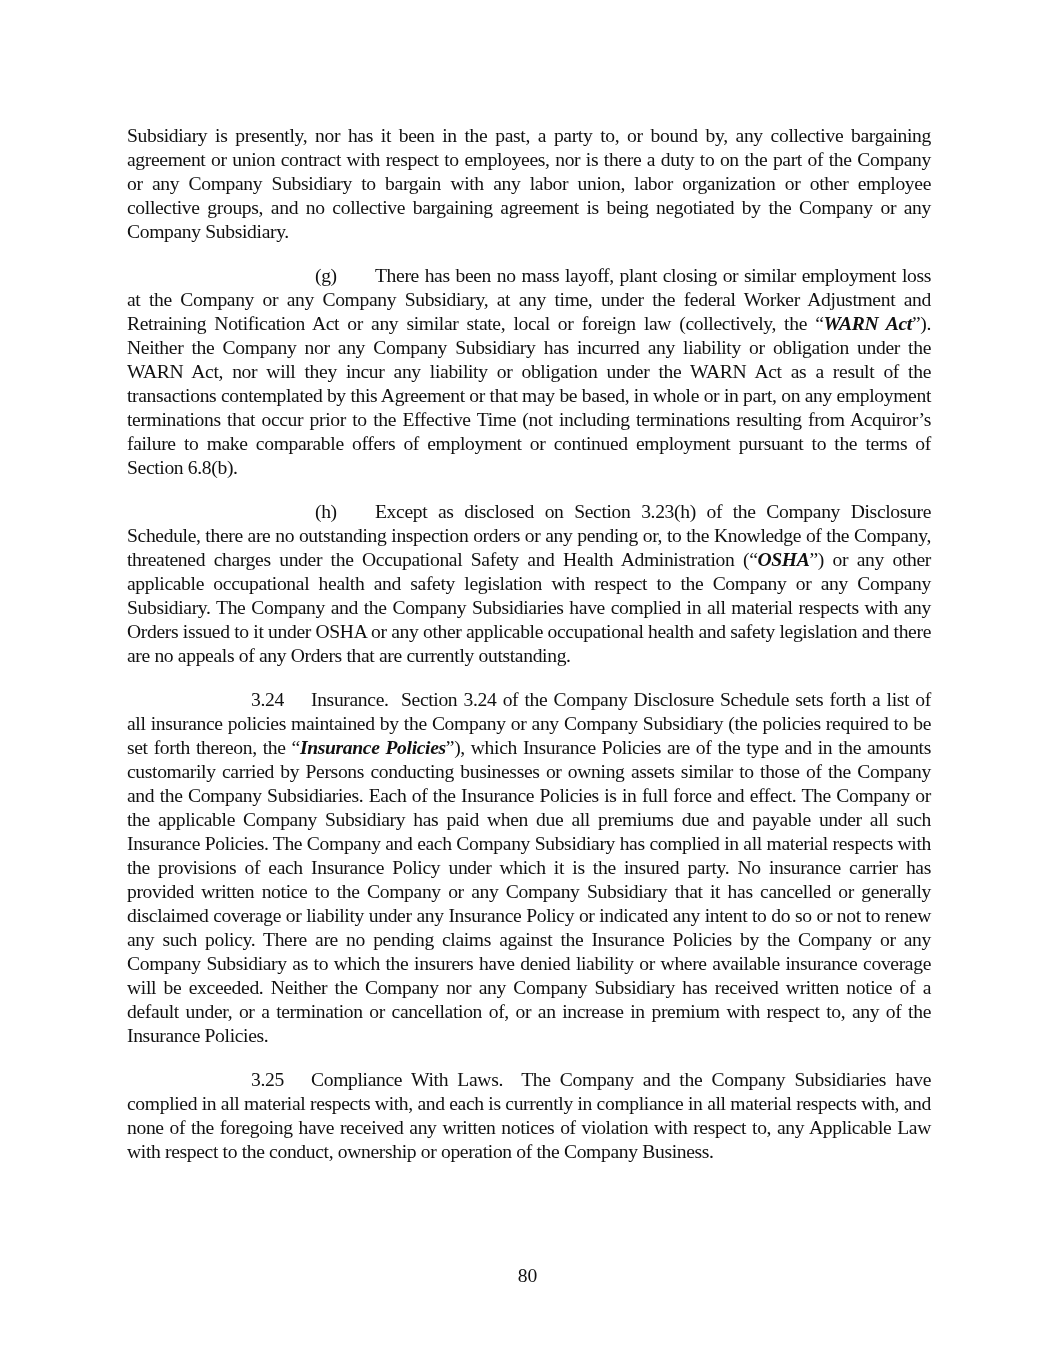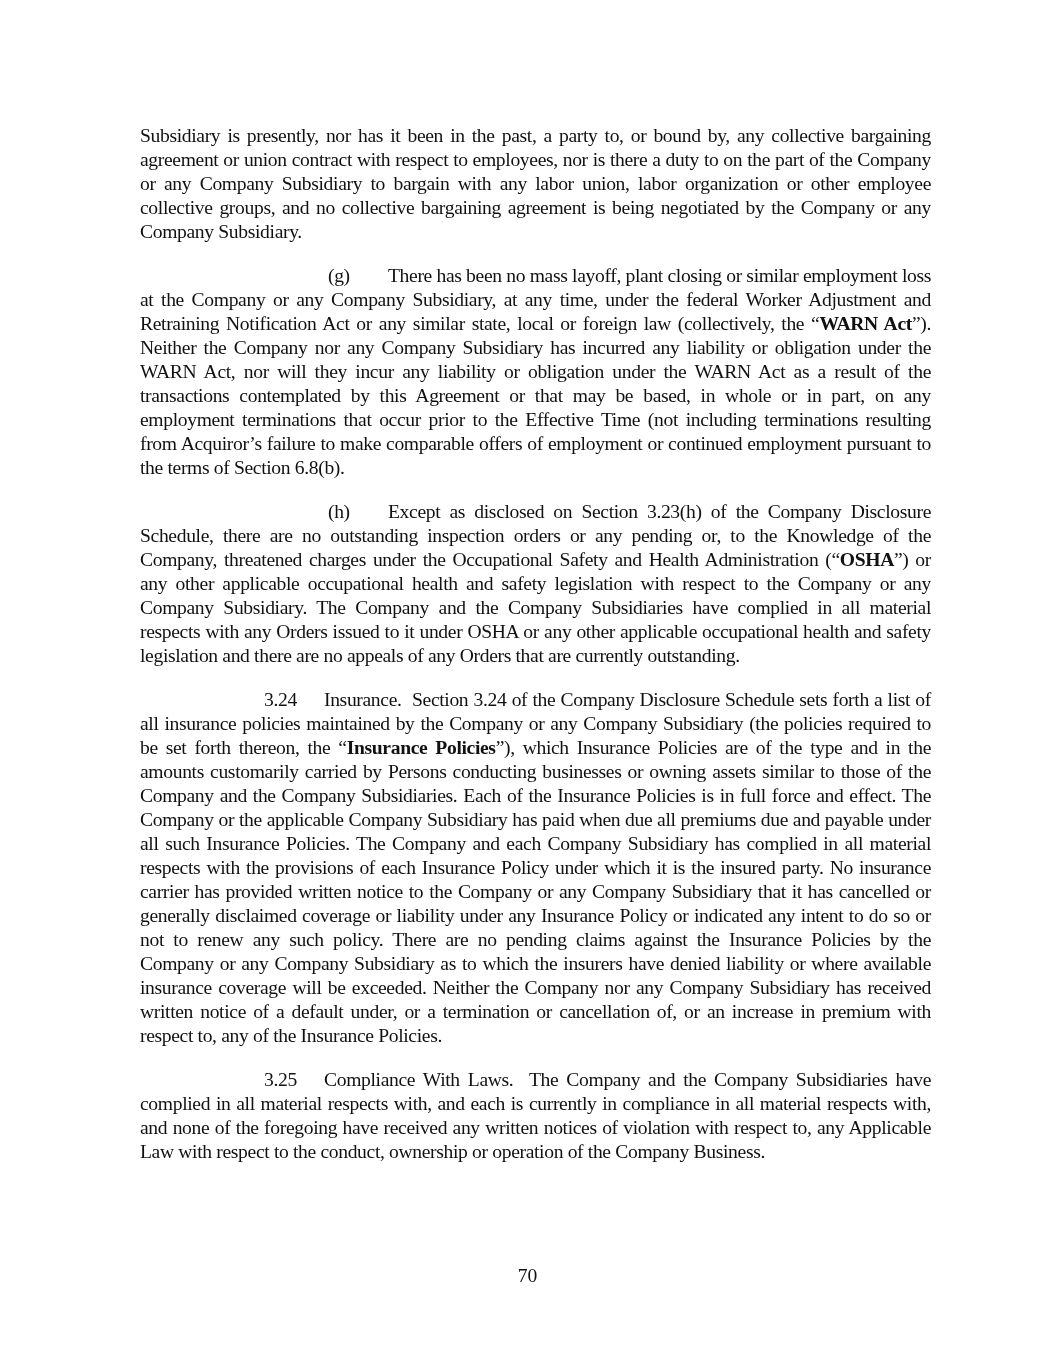--- a/index.html
+++ b/index.html
@@ -18,38 +18,38 @@
     .page {
       position: absolute;
       left: 124px;
       top: 124px;
       width: 807px;
       font-size: 19.6px;
       line-height: 24px;
       letter-spacing: -0.35px;
     }
     .para {
-      margin: 0 0 20px 16px;
+      margin: 0 0 20px 3px;
       text-align: justify;
       text-align-last: left;
     }
     .indent-sub {
       display: inline-block;
       width: 188px;
     }
     .indent-sec {
       display: inline-block;
       width: 124px;
     }
     .label {
       display: inline-block;
       width: 60px;
     }
     .u { text-underline-offset: 2px; }
-    .b { font-weight: bold; }
+    .b { font-weight: bold; font-style: italic; }
     .page-number {
       position: absolute;
       left: 0;
       width: 1055px;
       top: 1264px;
       text-align: center;
       font-size: 19.6px;
       line-height: 24px;
     }
   </style>
@@ -63,13 +63,13 @@
   <p class="para"><span class="indent-sub"></span><span class="label">(g)</span><span>There has been no mass layoff, plant closing or similar employment loss at the Company or any Company Subsidiary, at any time, under the federal Worker Adjustment and Retraining Notification Act or any similar state, local or foreign law (collectively, the “</span><span class="b">WARN Act</span><span>”).  Neither the Company nor any Company Subsidiary has incurred any liability or obligation under the WARN Act, nor will they incur any liability or obligation under the WARN Act as a result of the transactions contemplated by this Agreement or that may be based, in whole or in part, on any employment terminations that occur prior to the Effective Time (not including terminations resulting from Acquiror’s failure to make comparable offers of employment or continued employment pursuant to the terms of </span><span class="u">Section 6.8(b)</span><span>.</span></p>
 
   <p class="para"><span class="indent-sub"></span><span class="label">(h)</span><span>Except as disclosed on </span><span class="u">Section 3.23(h)</span><span> of the Company Disclosure Schedule, there are no outstanding inspection orders or any pending or, to the Knowledge of the Company, threatened charges under the Occupational Safety and Health Administration (“</span><span class="b">OSHA</span><span>”) or any other applicable occupational health and safety legislation with respect to the Company or any Company Subsidiary.  The Company and the Company Subsidiaries have complied in all material respects with any Orders issued to it under OSHA or any other applicable occupational health and safety legislation and there are no appeals of any Orders that are currently outstanding.</span></p>
 
   <p class="para"><span class="indent-sec"></span><span class="label">3.24</span><span class="u">Insurance</span><span style="white-space:pre">.  </span><span class="u">Section 3.24</span><span> of the Company Disclosure Schedule sets forth a list of all insurance policies maintained by the Company or any Company Subsidiary (the policies required to be set forth thereon, the “</span><span class="b">Insurance Policies</span><span>”), which Insurance Policies are of the type and in the amounts customarily carried by Persons conducting businesses or owning assets similar to those of the Company and the Company Subsidiaries.  Each of the Insurance Policies is in full force and effect. The Company or the applicable Company Subsidiary has paid when due all premiums due and payable under all such Insurance Policies. The Company and each Company Subsidiary has complied in all material respects with the provisions of each Insurance Policy under which it is the insured party. No insurance carrier has provided written notice to the Company or any Company Subsidiary that it has cancelled or generally disclaimed coverage or liability under any Insurance Policy or indicated any intent to do so or not to renew any such policy. There are no pending claims against the Insurance Policies by the Company or any Company Subsidiary as to which the insurers have denied liability or where available insurance coverage will be exceeded. Neither the Company nor any Company Subsidiary has received written notice of a default under, or a termination or cancellation of, or an increase in premium with respect to, any of the Insurance Policies.</span></p>
 
   <p class="para"><span class="indent-sec"></span><span class="label">3.25</span><span class="u">Compliance With Laws</span><span style="white-space:pre">.  </span><span>The Company and the Company Subsidiaries have complied in all material respects with, and each is currently in compliance in all material respects with, and none of the foregoing have received any written notices of violation with respect to, any Applicable Law with respect to the conduct, ownership or operation of the Company Business.</span></p>
 
 </div>
 
-<div class="page-number">70</div>
+<div class="page-number">80</div>
 
 </body></html>

